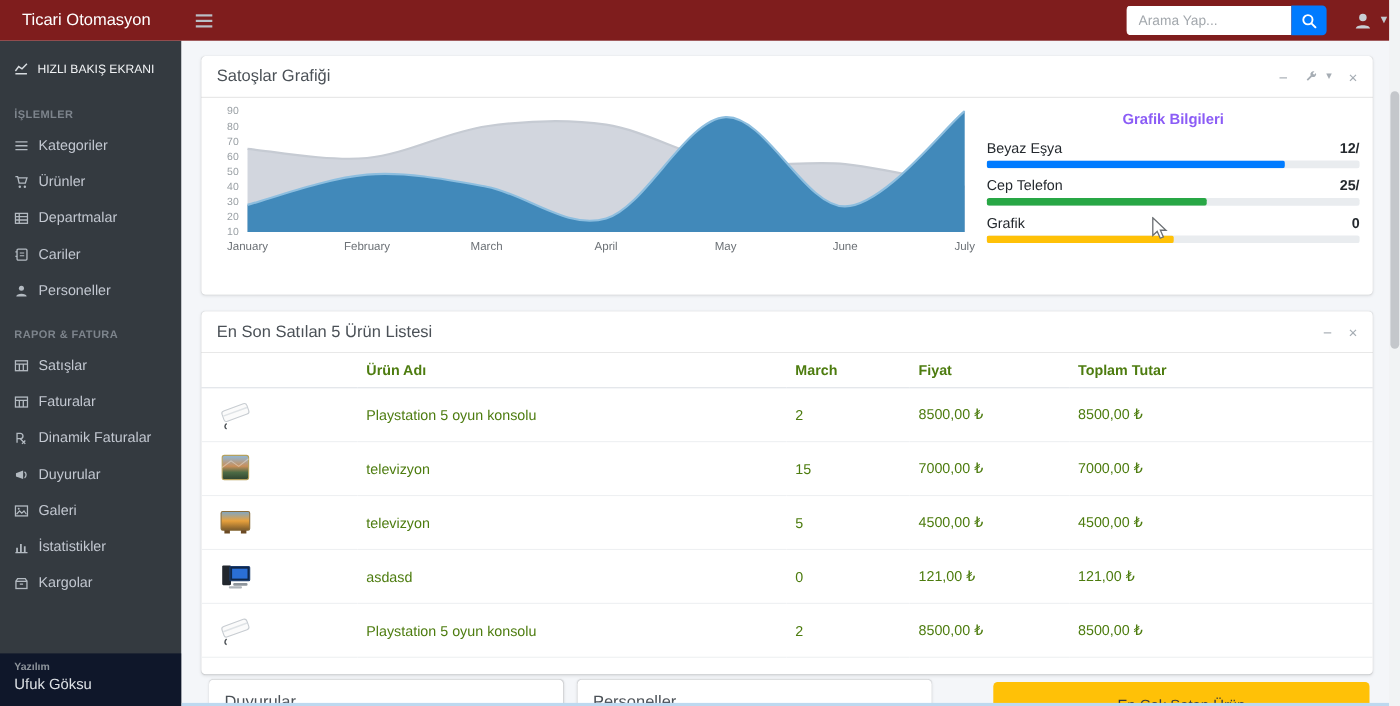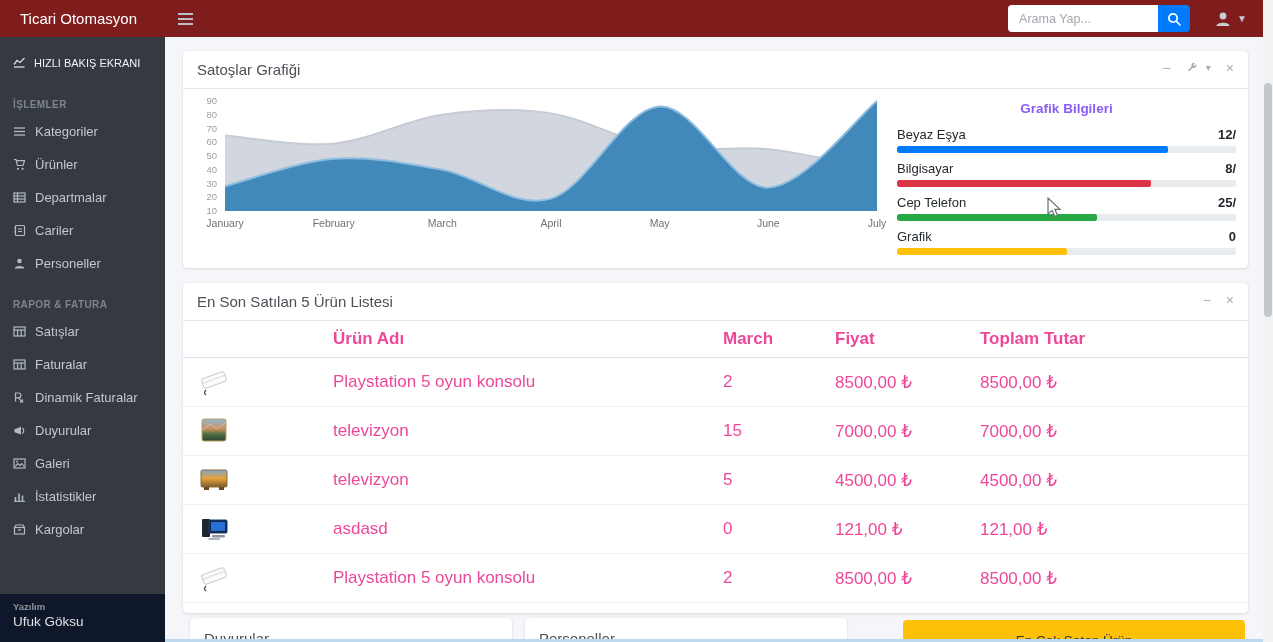--- a/index.html
+++ b/index.html
@@ -10,74 +10,74 @@
     background:#f4f6f9;
   }
   
   .navbar {
     position:absolute; top:0; left:0; width:1263px; height:37px;
     background:#7f1d1d; display:flex; align-items:center; z-index:6;
   }
   .brand { width:165px; padding-left:20px; color:#ffffff; font-size:15px; }
   .hamburger { margin-left:13px; cursor:pointer; display:flex; flex-direction:column; gap:3px; }
   .hamburger span { display:block; width:15px; height:2px; background:#b9bfc6; }
-  .nav-right { margin-left:auto; display:flex; align-items:center; margin-right:16px;padding-left:12px; }
+  .nav-right { margin-left:auto; display:flex; align-items:center; margin-right:0;padding-left:12px; }
   .search-input {
     width:150px; height:27px; border:1px solid #ffffff; border-right:none;
     border-radius:4px 0 0 4px; padding:0 10px; font-size:12.5px;
     font-family:inherit; color:#495057; outline:none;
   }
   .search-input::placeholder { color:#a3a8ad; }
   .search-btn {
     width:32px; height:27px; background:#007bff; border:none; cursor:pointer;
     border-radius:0 4px 4px 0; display:flex; align-items:center; justify-content:center;
   }
   .user-menu { display:flex; align-items:center; margin-left:24px; cursor:pointer; }
   .caret { color:#c2c7cd; font-size:10px; margin-left:5px; }
   
   .sidebar {
     position:absolute; top:37px; left:0; width:165px; height:605px;
     background:#343a40; padding-top:8px;
   }
   .quick { display:flex; align-items:center; gap:8px; color:#f0f2f4; font-size:11px; padding:11px 13px; cursor:pointer;text-align:center; }
   .section-label { color:#7d848c; font-size:10px; font-weight:bold; letter-spacing:.4px; padding:19px 13px 5px 13px; }
-  .sitem { display:flex; align-items:center; gap:9px; padding:9px 13px; color:#c2c7d0; font-size:13px; cursor:pointer; }
+  .sitem { display:flex; align-items:flex-end; gap:9px; padding:9px 13px; color:#c2c7d0; font-size:13px; cursor:pointer; }
   .si { flex:0 0 auto; }
   .sfooter { position:absolute; bottom:0; left:0; right:0; background:#0f172a; padding:7px 13px 13px 13px; }
   .sfooter .role { font-size:9.5px; font-weight:bold; color:#8d949b; }
   .sfooter .name { font-size:13.5px; color:#dde1e5; margin-top:2px; }
   
   .main { position:absolute; left:165px; top:37px; width:1098px; height:605px; overflow:hidden; background:#f4f6f9; }
   .card {
     position:absolute; left:18px; width:1065px; background:#fff; border-radius:4px;
     box-shadow:0 0 1px rgba(0,0,0,.125), 0 1px 3px rgba(0,0,0,.1);
   }
   #card-sales { top:14px; height:217px; }
   #card-products { top:246px; height:330px; }
   .card-header {
-    display:flex; align-items:flex-start; justify-content:space-between;
+    display:flex; align-items:center; justify-content:space-between;
     padding:10px 14px; border-bottom:1px solid rgba(0,0,0,.09);
   }
   .card-title { font-size:15px; color:#4b5157; }
   .tools { display:flex; align-items:center; gap:15px; color:#a6adb4; font-size:14px; }
   .tool { cursor:pointer; display:flex; align-items:center; gap:3px; line-height:1; }
   
   .sales-body { display:flex; padding:4px 12px 4px 8px; }
   .chart-area { width:700px; height:150px; }
   .tick { font-size:9.5px; fill:#9aa0a5; }
   .xlab { font-size:10.5px; fill:#6d7277; }
   .info-area { width:345px; padding:2px 0 0 6px; }
   .info-title { text-align:center; font-weight:bold; font-size:13.5px; color:#8b5cf6; margin:6px 0 11px 0; }
   .info-item { margin-bottom:8px; }
   .info-row { display:flex; justify-content:space-between; font-size:13px; color:#24292e; margin-bottom:4px; }
   .info-value { font-weight:bold; }
   .bar { height:7px; background:#e9ecef; border-radius:2px; overflow:hidden; }
   .bar-fill { height:100%; border-radius:2px; }
   
-  table { width:100%; border-collapse:collapse; font-size:17px; color:#ec4899; }
+  table { width:100%; border-collapse:collapse; font-size:13px; color:#4d7c0f; }
   thead th { text-align:left; font-weight:bold; padding:8px 8px; border-bottom:1px solid #dee2e6; }
   tbody td { padding:8px 8px; border-bottom:1px solid #eef0f2; vertical-align:middle; height:47px; }
   th:first-child, td:first-child { padding-left:15px; }
   
   .bcard { position:absolute; top:581px; height:70px; background:#fff; border-radius:4px;
     box-shadow:0 0 1px rgba(0,0,0,.125), 0 1px 3px rgba(0,0,0,.1); padding:12px 14px; }
   #card-announcements { left:25px; width:322px; }
   #card-staff { left:360px; width:322px; }
   .bcard .card-title { font-size:15px; }
   .top-btn {
@@ -292,29 +292,20 @@
         <div class="info-item">
           <div class="info-row">
             <span>Beyaz Eşya</span>
             <span class="info-value">12/</span>
           </div>
           <div class="bar">
               <div class="bar-fill" style="width: 80%; background: rgb(0, 123, 255);"></div>
             </div>
         </div>
 
-        <div class="info-item">
-          <div class="info-row">
-            <span>Bilgisayar</span>
-            <span class="info-value">8/</span>
-          </div>
-          <div class="bar">
-              <div class="bar-fill" style="width: 75%; background: rgb(220, 53, 69);"></div>
-            </div>
-        </div>
 
         <div class="info-item">
           <div class="info-row">
             <span>Cep Telefon</span>
             <span class="info-value">25/</span>
           </div>
           <div class="bar">
               <div class="bar-fill" style="width: 59%; background: rgb(40, 167, 69);"></div>
             </div>
         </div>

